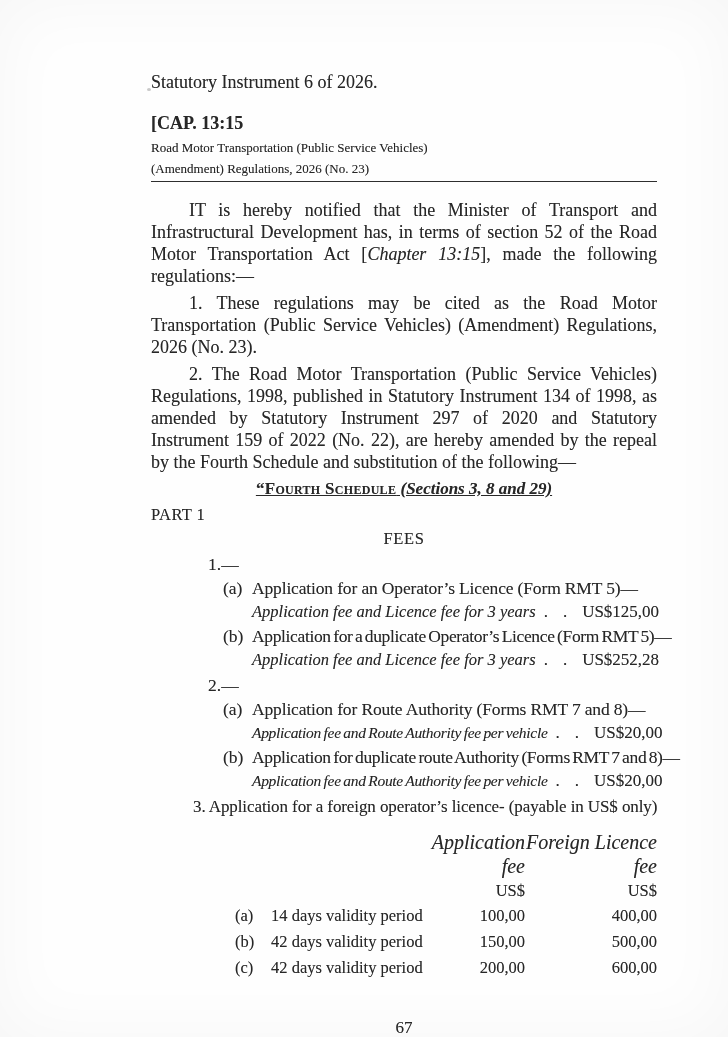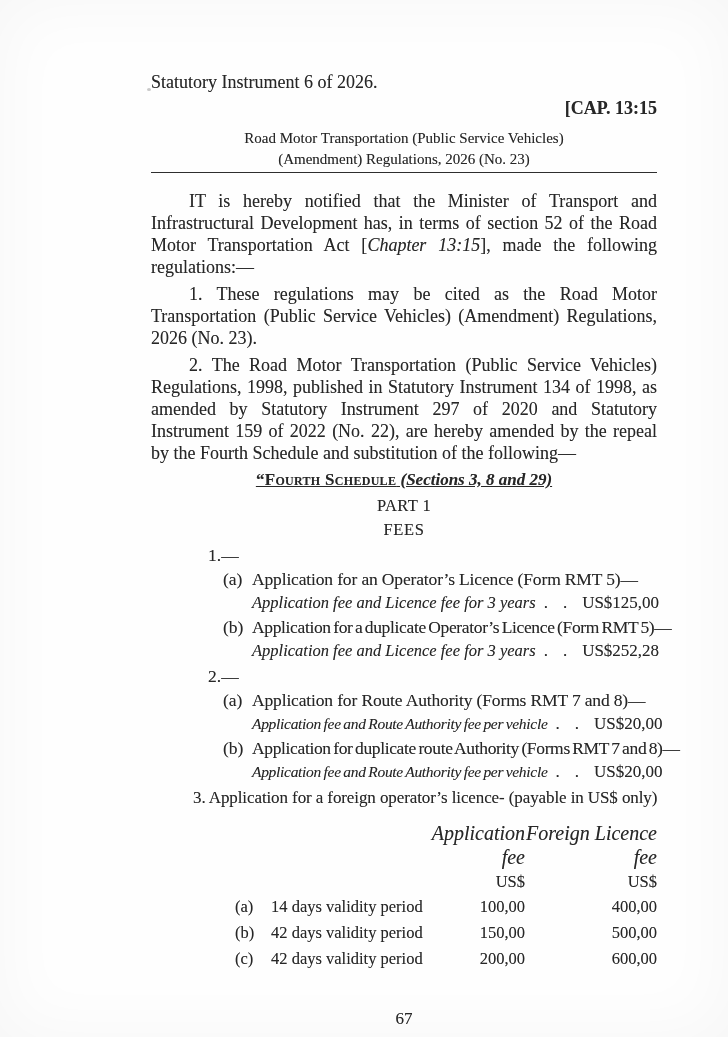--- a/index.html
+++ b/index.html
@@ -23,38 +23,38 @@
     padding-top:63px;
     font-size:18px;
     line-height:22px;
     text-shadow:0 0 0.5px rgba(30,30,30,0.35);
   }
   .si-line{font-size:18px;}
   .artifact{
     position:absolute;left:147px;top:88px;
     width:4px;height:3px;background:#c9c9c9;border-radius:50%;
   }
-  .cap-line{margin-top:4px;text-align:right;font-weight:bold;font-size:18px;}
-  .doc-title{margin-top:9px;text-align:center;font-size:15px;line-height:21px;}
+  .cap-line{margin-top:19px;font-weight:bold;font-size:18px;}
+  .doc-title{margin-top:3px;text-align:left;font-size:13px;line-height:21px;}
   hr.title-rule{
     border:none;border-top:1.6px solid #2e2e2e;
     margin:2px 0 0 0;width:506px;
   }
   p.body-para{
     margin:0;text-align:justify;text-indent:38px;
   }
   p.first{margin-top:17px;}
   p.follow{margin-top:5px;}
   .chapter-it{font-style:italic;}
   .sched-heading{
     margin-top:5px;text-align:center;font-size:17px;font-weight:bold;text-decoration:underline;
   }
   .sched-heading .sc{font-variant:small-caps;letter-spacing:0.3px;}
   .sched-heading .sections{font-style:italic;}
-  .part-heading{margin-top:4px;text-align:center;font-size:16.5px;letter-spacing:0.4px;}
+  .part-heading{margin-top:4px;font-size:16.5px;letter-spacing:0.4px;}
   .part-subject{margin-top:2px;text-align:center;font-size:16.5px;letter-spacing:0.6px;}
   .item-number{margin:3px 0 0 57px;font-size:17.5px;}
   .sub-item{display:flex;margin:2px 0 0 72px;font-size:17.5px;}
   .sub-label{flex:none;width:29px;}
   .sub-text{flex:none;white-space:nowrap;letter-spacing:-0.15px;}
   .sub-text.tighter{letter-spacing:-0.35px;word-spacing:-1.6px;}
   .fee-line{display:flex;align-items:baseline;margin:2px 0 0 101px;font-size:17px;}
   .fee-desc{font-style:italic;white-space:nowrap;font-size:16.5px;}
   .fee-desc.tighter{font-size:15.5px;letter-spacing:-0.3px;word-spacing:-1px;}
   .leader-dot-1{margin-left:auto;padding-left:8px;}

